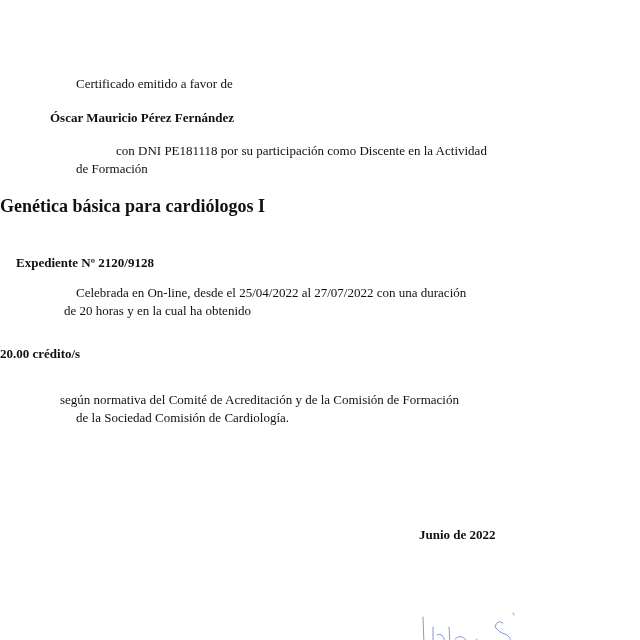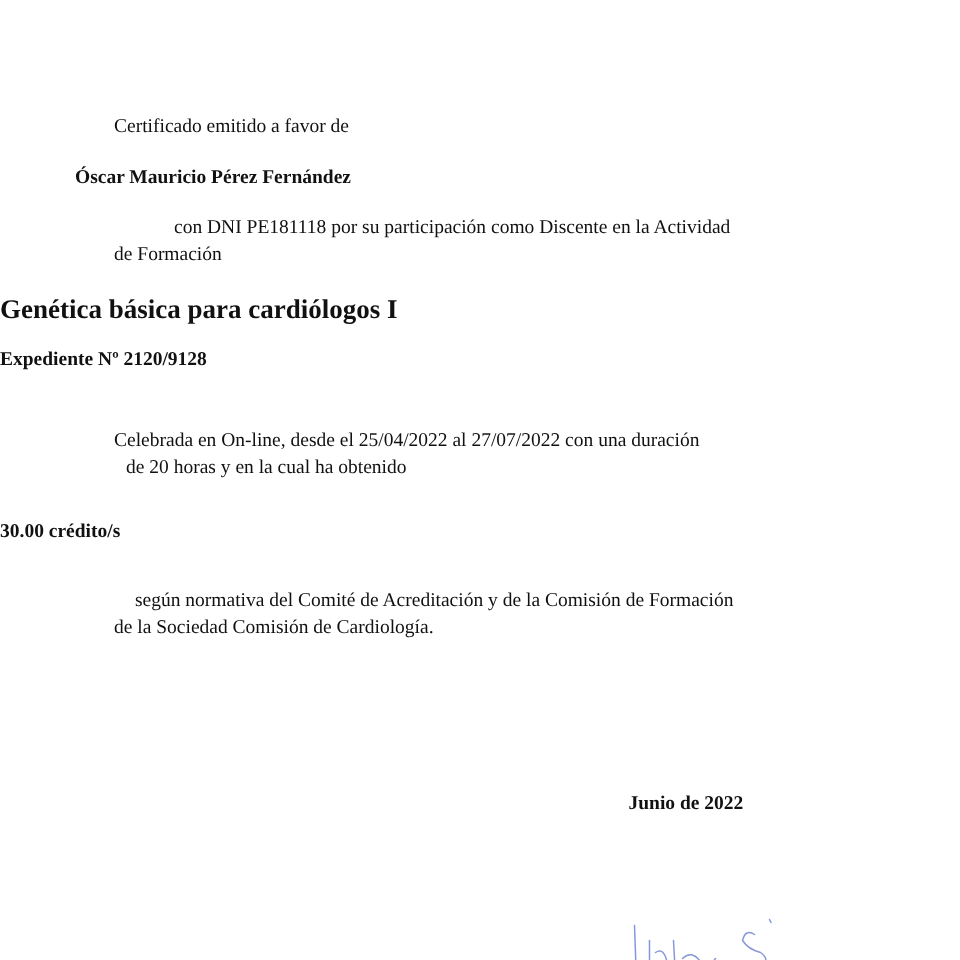--- a/index.html
+++ b/index.html
@@ -13,25 +13,25 @@
 </style>
 </head>
 <body>
 
 <div>
   <div class="t" style="left:76px; top:75px;">Certificado emitido a favor de</div>
   <div class="t b c" style="left:50px; width:500px; top:109px;">Óscar Mauricio Pérez Fernández</div>
   <div class="t" style="left:76px; top:142px;margin-left:40px;">con DNI PE181118 por su participación como Discente en la Actividad</div>
   <div class="t" style="left:76px; top:160px;text-align:right;">de Formación</div>
   <div class="t title c" style="left:0; width:620px; top:195px;">Genética básica para cardiólogos I</div>
-  <div class="t b c" style="left:0; width:620px; top:230px;">Expediente Nº 2120/9128</div>
+  <div class="t b c" style="left:0; width:620px; top:254px;padding-left:16px;">Expediente Nº 2120/9128</div>
   <div class="t" style="left:76px; top:284px;">Celebrada en On-line, desde el 25/04/2022 al 27/07/2022 con una duración</div>
-  <div class="t" style="left:84px; top:302px;">de 20 horas y en la cual ha obtenido</div>
-  <div class="t b c" style="left:0; width:610px; top:345px;">30.00 crédito/s</div>
-  <div class="t" style="left:90px; top:391px;text-align:center;">según normativa del Comité de Acreditación y de la Comisión de Formación</div>
+  <div class="t" style="left:64px; top:302px;">de 20 horas y en la cual ha obtenido</div>
+  <div class="t b c" style="left:0; width:610px; top:345px;">20.00 crédito/s</div>
+  <div class="t" style="left:60px; top:391px;text-align:center;">según normativa del Comité de Acreditación y de la Comisión de Formación</div>
   <div class="t" style="left:76px; top:409px;">de la Sociedad Comisión de Cardiología.</div>
   <div class="t b" style="left:419px; top:526px;">Junio de 2022</div>
 
   <svg class="sig" width="120" height="40" viewBox="0 0 120 40">
     <g fill="none" stroke="#6a7fd0" stroke-width="1" stroke-linecap="round" opacity="0.8">
       <path d="M8 12 L9 40"></path>
       <path d="M18 22 L18 40"></path>
       <path d="M22 30 Q28 26 30 38"></path>
       <path d="M34 22 L35 40"></path>
       <path d="M40 34 Q46 28 52 36 Q58 40 62 34"></path>

